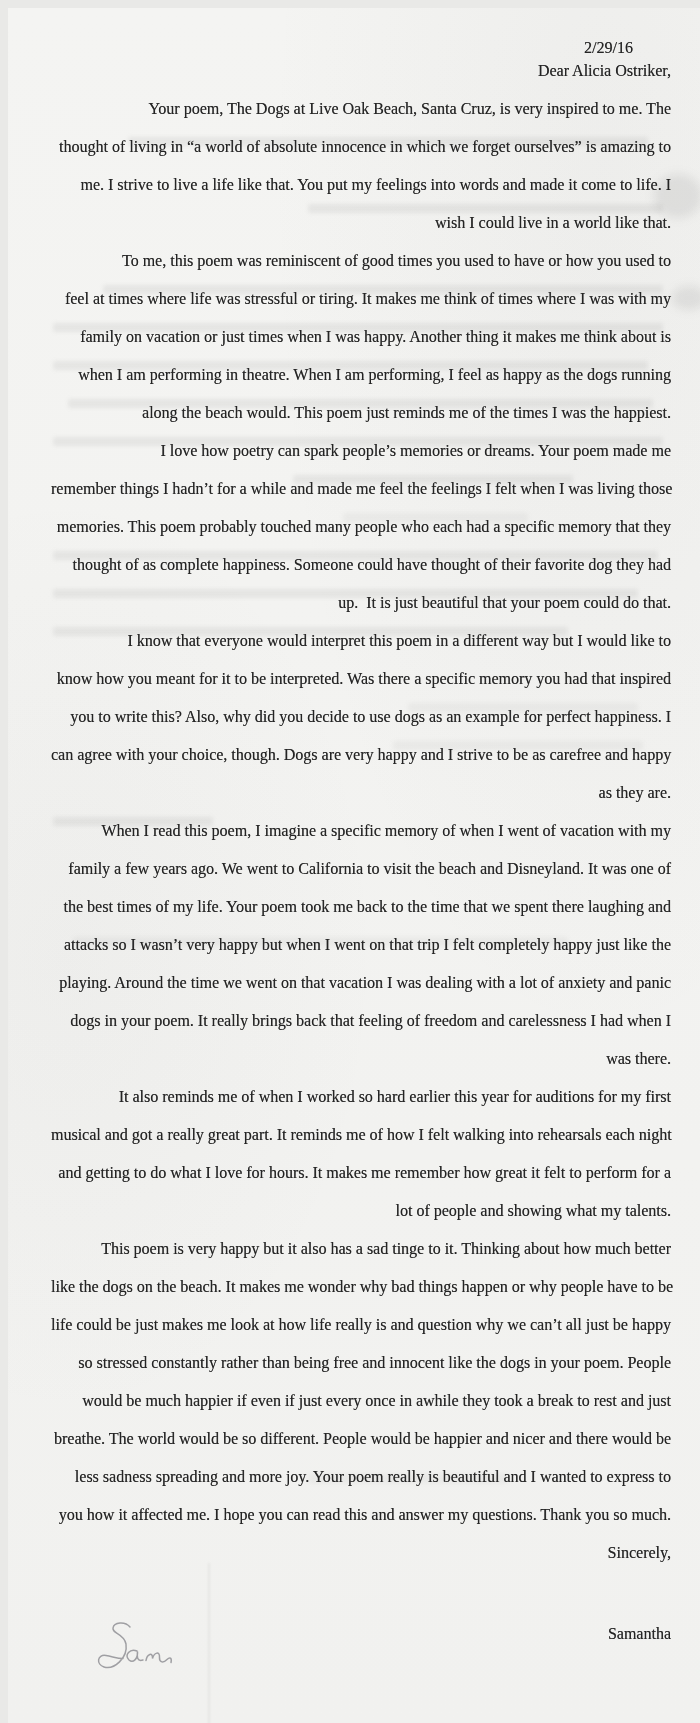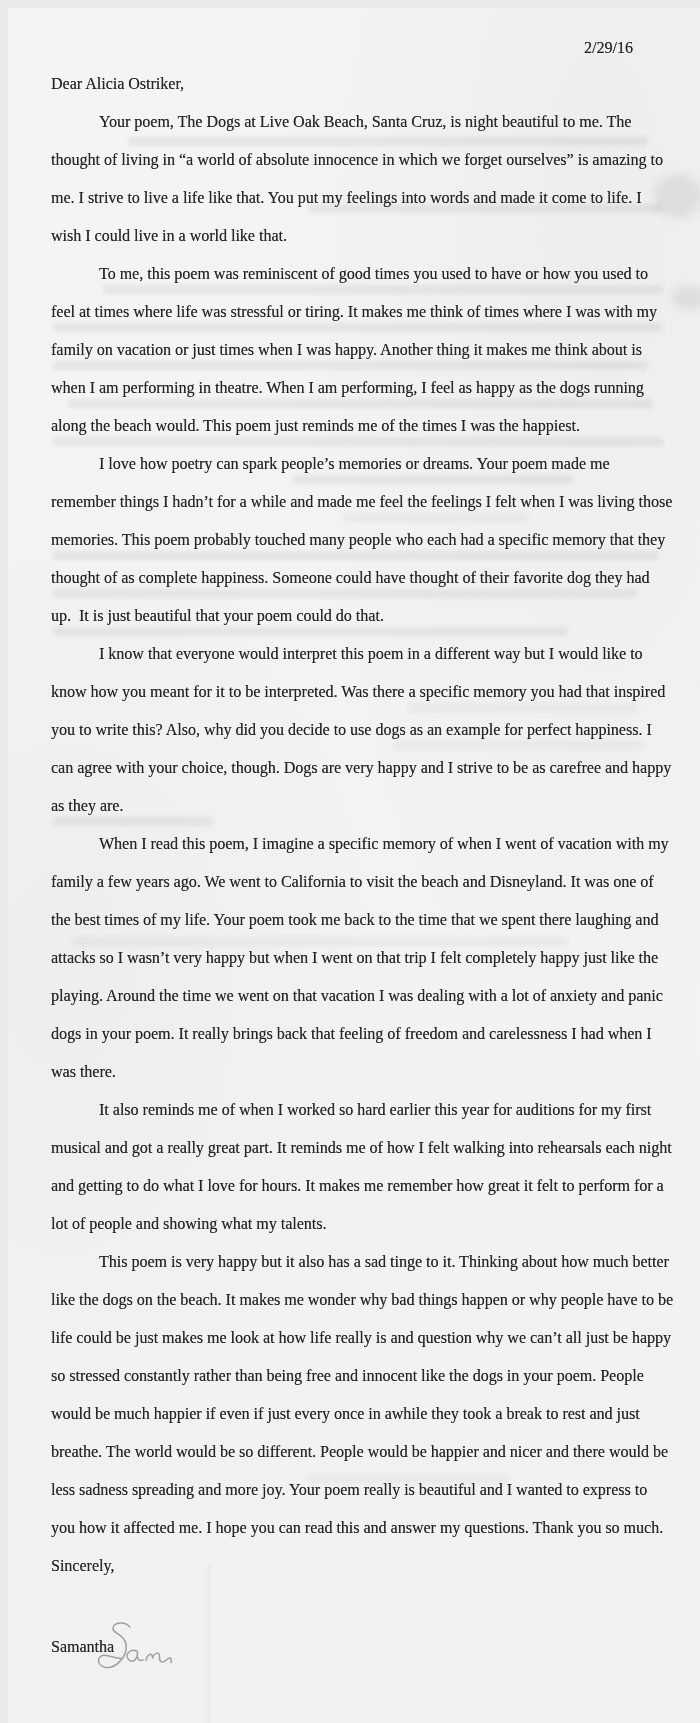--- a/index.html
+++ b/index.html
@@ -20,21 +20,21 @@
     overflow:hidden;
     font-family:"Liberation Serif", serif;
     color:var(--ink);
     text-shadow:0.2px 0.2px 0.45px rgba(30,30,30,0.55);
   }
   .date{
     position:absolute;left:576px;top:21px;
     font-size:16px;line-height:38px;white-space:pre;
   }
   .content{
-    position:absolute;left:43px;top:57px;width:620px;
+    position:absolute;left:43px;top:44px;width:620px;text-align:right;
   }
   .line{
     font-size:16px;line-height:38px;white-space:pre;
   }
   .indent{padding-left:48px;}
   .it{}
   .sig-space{height:43px;}
   .signature{
     position:absolute;left:86px;top:1612px;
   }
@@ -82,21 +82,21 @@
   <div class="ghost faint" style="top:1466px;left:300px;width:200px;"></div>
   <div class="smudge" style="top:166px;left:646px;width:48px;height:44px;"></div>
   <div class="smudge" style="top:278px;left:664px;width:34px;height:24px;"></div>
   <div class="crease" style="top:1555px;left:200px;height:168px;"></div>
 
   <div class="date">2/29/16</div>
 
   <div class="content">
     <div class="line">Dear Alicia Ostriker,</div>
     <div id="paragraphs">
-        <div class="line indent"><span>Your poem, </span><span class="it">The Dogs at Live Oak Beach, Santa Cruz</span><span>, is night beautiful to me. The</span></div>
+        <div class="line indent"><span>Your poem, </span><span class="it">The Dogs at Live Oak Beach, Santa Cruz</span><span>, is very inspired to me. The</span></div>
         <div class="line">thought of living in “a world of absolute innocence in which we forget ourselves” is amazing to</div>
         <div class="line">me. I strive to live a life like that. You put my feelings into words and made it come to life. I</div>
         <div class="line">wish I could live in a world like that.</div>
         <div class="line indent">To me, this poem was reminiscent of good times you used to have or how you used to</div>
         <div class="line">feel at times where life was stressful or tiring. It makes me think of times where I was with my</div>
         <div class="line">family on vacation or just times when I was happy. Another thing it makes me think about is</div>
         <div class="line">when I am performing in theatre. When I am performing, I feel as happy as the dogs running</div>
         <div class="line">along the beach would. This poem just reminds me of the times I was the happiest.</div>
         <div class="line indent">I love how poetry can spark people’s memories or dreams. Your poem made me</div>
         <div class="line">remember things I hadn’t for a while and made me feel the feelings I felt when I was living those</div>

